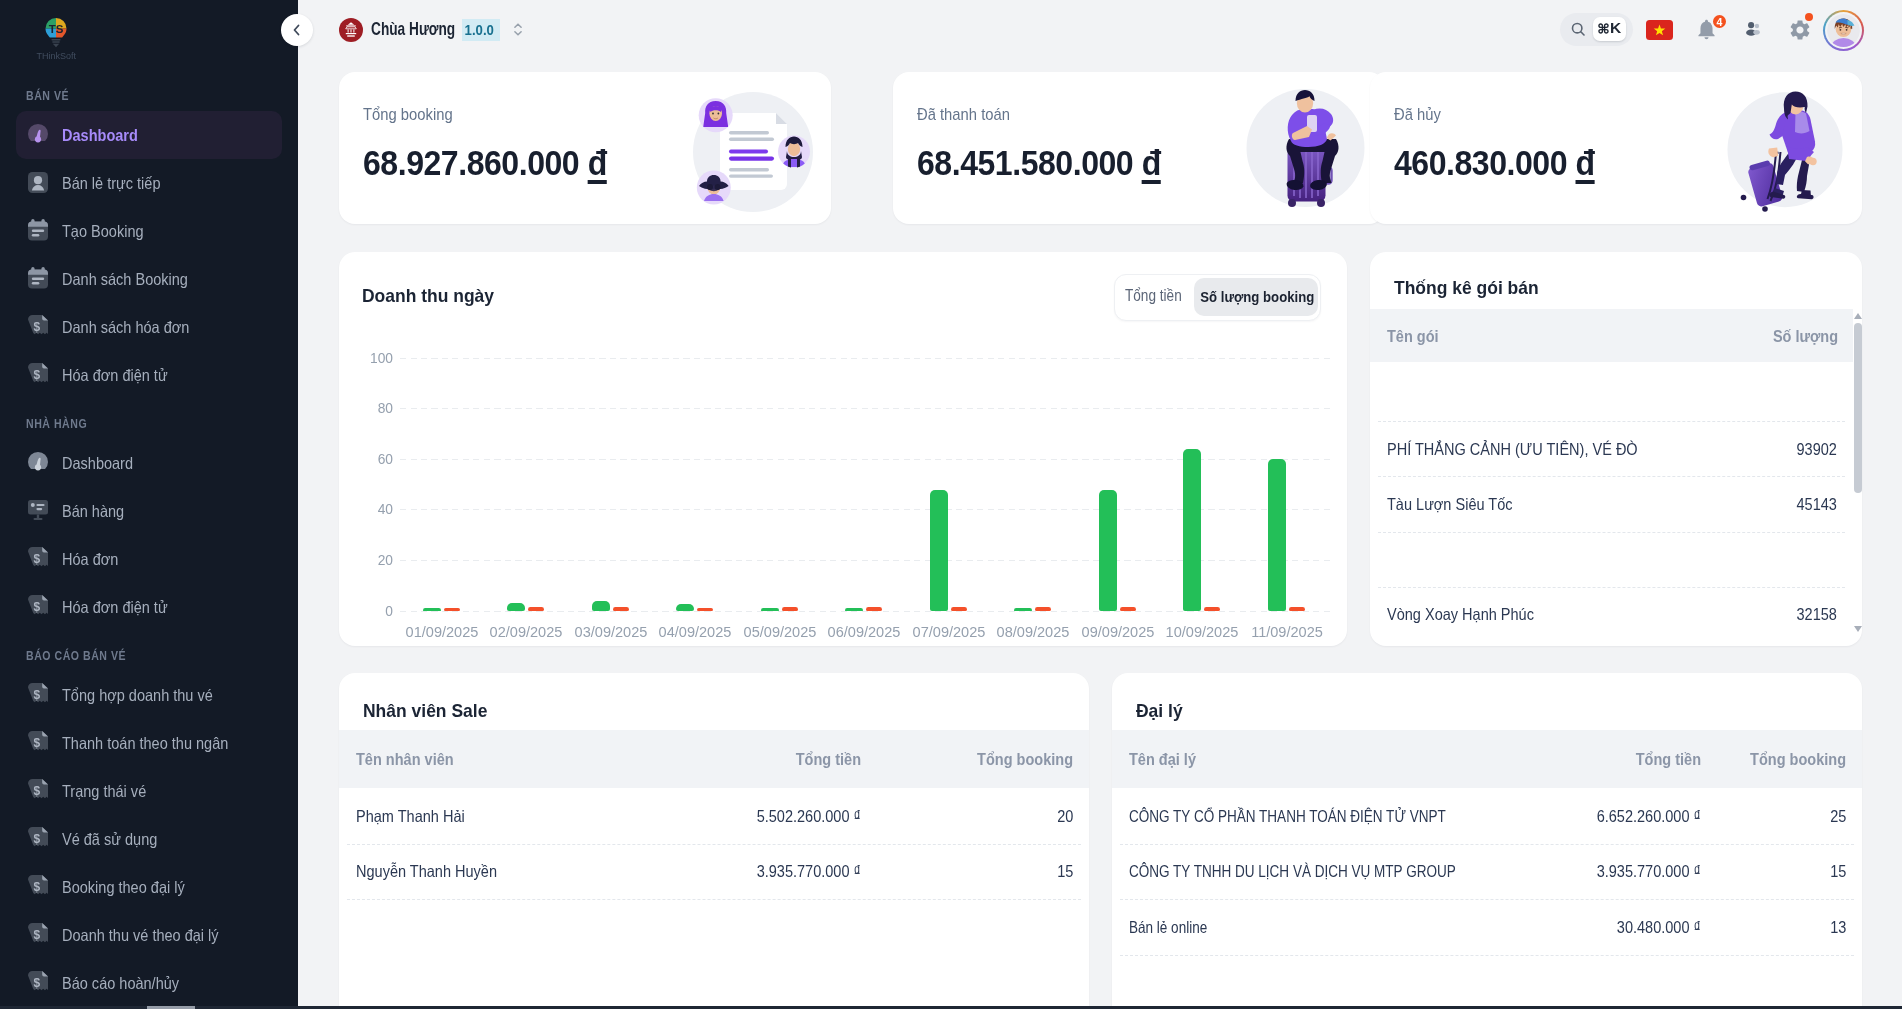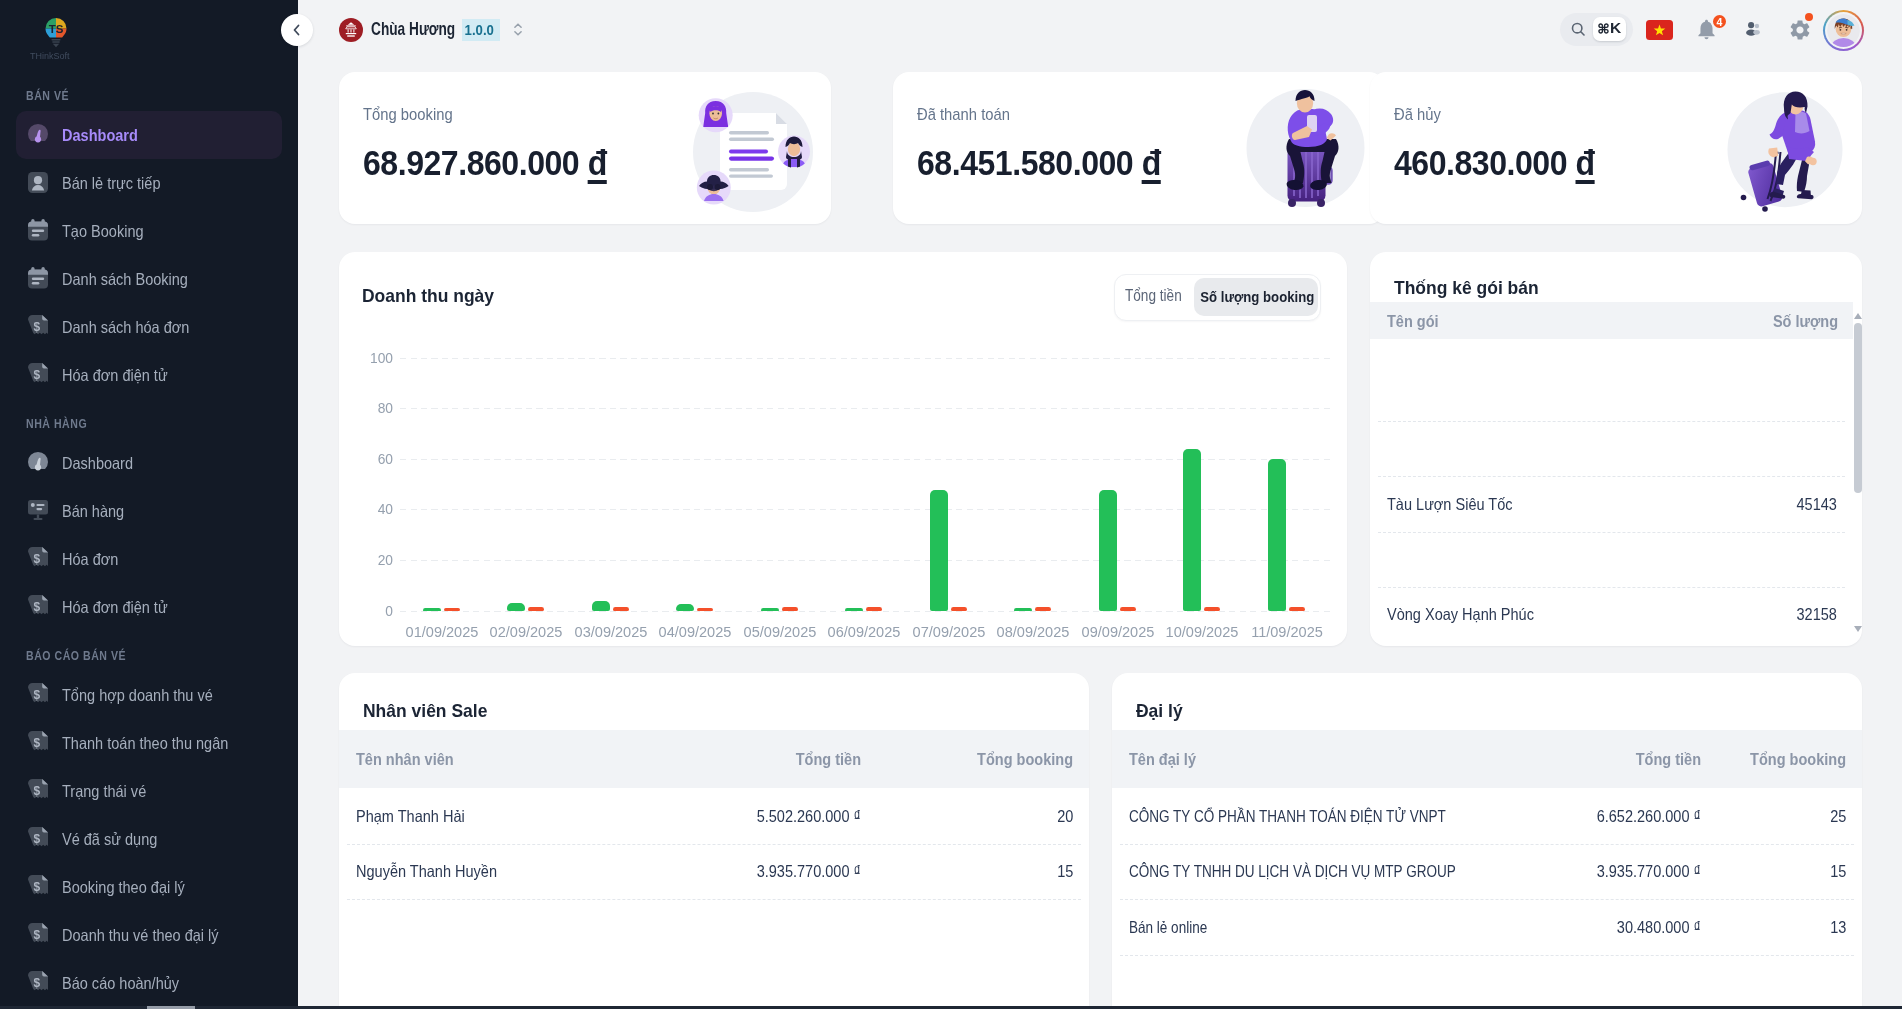--- a/index.html
+++ b/index.html
@@ -37,21 +37,21 @@
 <rect x="4" y="0" width="11" height="10.6" fill="#2ca066"></rect>
         <rect x="15" y="0" width="11" height="10.6" fill="#dda81f"></rect>
 <rect x="4" y="10.6" width="11" height="9.4" fill="#2d9fd8"></rect>
         <rect x="15" y="10.6" width="11" height="9.4" fill="#e2572b"></rect>
 </g>
 <text x="15" y="15" text-anchor="middle" font-family="Liberation Sans" font-weight="bold" font-size="11.5" fill="#1b2430">TS</text>
 <rect x="10.4" y="20.9" width="9.2" height="1.5" rx=".75" fill="#39424f"></rect>
 <rect x="11.2" y="23.2" width="7.6" height="1.5" rx=".75" fill="#39424f"></rect>
 <path d="M11.8 25.8 h6.4 l-3.2 3.4 z" fill="#39424f"></path>
 </svg>
-<div style="position:absolute;left:30px;top:51px;width:46px;text-align:left;font-size:9px;color:#404c5e;">THinkSoft</div>
+<div style="position:absolute;left:30px;top:51px;width:46px;text-align:right;font-size:9px;color:#404c5e;">THinkSoft</div>
 <div class="sect" style="top:89px">BÁN VÉ</div>
 <div class="mitem active" style="top:111px">
       <svg class="ic" viewBox="0 0 20 22">
         <path d="M2.95 18 A 10 10 0 1 1 17.05 18 z" fill="#554969"></path>
         <circle cx="10" cy="16.3" r="3.1" fill="#b792ee"></circle>
         <path d="M8.6 14.2 C 9 11.5 9.7 9 10.7 7.4 c .7-1 2-.5 1.9 .7 l-.8 8 z" fill="#b792ee"></path>
       </svg>
       <div class="lb">Dashboard</div>
     </div>
 <div class="mitem" style="top:207px">
@@ -444,23 +444,27 @@
 <div class="abs" style="left:733.8px;top:371px;width:90px;text-align:center;font-size:15px;color:#95a0ae;transform:scaleX(.97);">09/09/2025</div>
 <div class="abs" style="left:844.3px;top:196.5px;width:18px;height:162px;background:#23bf58;border-radius:5px 5px 2px 2px;"></div>
 <div class="abs" style="left:865.3px;top:354.5px;width:16px;height:4px;background:#f4502a;border-radius:3px 3px 2px 2px;"></div>
 <div class="abs" style="left:818.3px;top:371px;width:90px;text-align:center;font-size:15px;color:#95a0ae;transform:scaleX(.97);">10/09/2025</div>
 <div class="abs" style="left:928.8px;top:206.5px;width:18px;height:152px;background:#23bf58;border-radius:5px 5px 2px 2px;"></div>
 <div class="abs" style="left:949.8px;top:355.0px;width:16px;height:3.5px;background:#f4502a;border-radius:3px 3px 2px 2px;"></div>
 <div class="abs" style="left:902.8px;top:371px;width:90px;text-align:center;font-size:15px;color:#95a0ae;transform:scaleX(.97);">11/09/2025</div>
 </div>
 <div class="card" style="left:1370px;top:252px;width:492px;height:394px;overflow:hidden;">
 <div class="ttitle" style="left:24px;top:25px;">Thống kê gói bán</div>
-<div class="thead" style="left:0;top:50px;width:483px;height:37px;">
+<div class="thead" style="left:0;top:57px;width:483px;height:53px;">
       <div class="th" style="left:17px;">Tên gói</div>
       <div class="th ror" style="right:15px;">Số lượng</div>
+    </div>
+<div class="trow" style="left:0;top:169.2px;width:483px;height:55.2px;">
+      <div class="td" style="left:17px;">PHÍ THẮNG CẢNH (ƯU TIÊN), VÉ ĐÒ</div>
+      <div class="td ror" style="right:16px;">93902</div>
     </div>
 <div class="dash" style="left:8px;top:169.2px;width:467px;"></div>
 <div class="trow" style="left:0;top:224.4px;width:483px;height:55.2px;">
       <div class="td" style="left:17px;">Tàu Lượn Siêu Tốc</div>
       <div class="td ror" style="right:16px;">45143</div>
     </div>
 <div class="dash" style="left:8px;top:224.4px;width:467px;"></div>
 <div class="dash" style="left:8px;top:279.6px;width:467px;"></div>
 <div class="trow" style="left:0;top:334.8px;width:483px;height:55.2px;">
       <div class="td" style="left:17px;">Vòng Xoay Hạnh Phúc</div>

